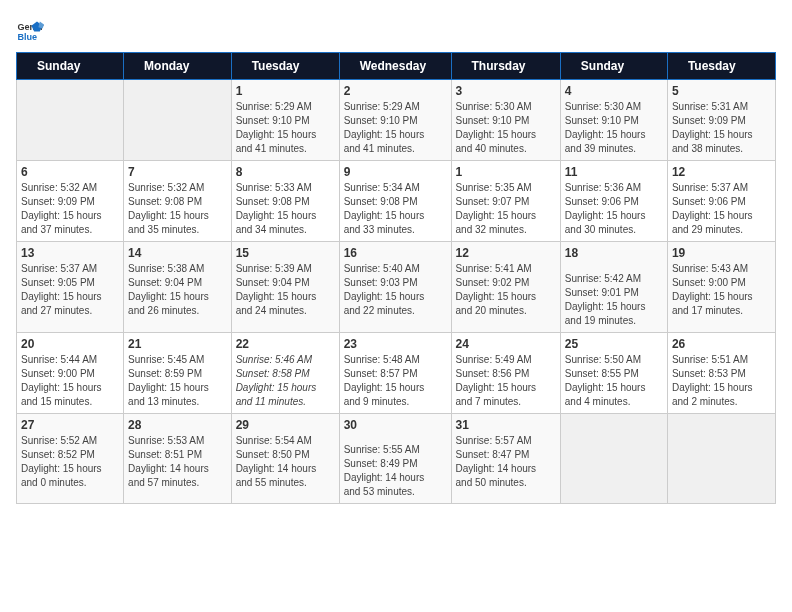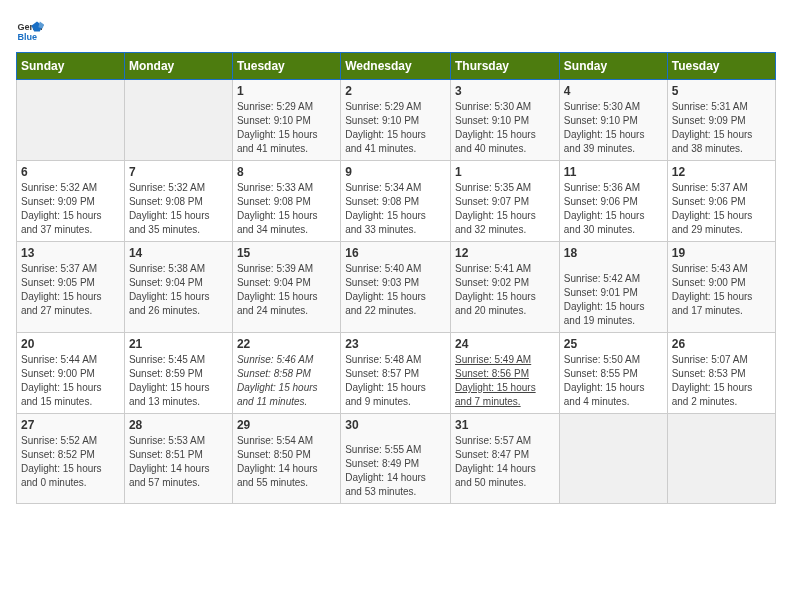--- a/index.html
+++ b/index.html
@@ -37,23 +37,23 @@
     .calendar-subtitle {
       font-size: 16px;
       color: #555;
     }
     table {
       width: 100%;
       border-collapse: collapse;
       font-size: 10.5px;
     }
     thead tr th {
-      background: #4d7c0f;
+      background: #0f172a;
       color: #fff;
-      padding: 6px 4px;
+      padding: 6px 20px;
       text-align: left;
       font-size: 12px;
       font-weight: bold;
       border: 1px solid #1a6fc4;
     }
     tbody tr td {
       border: 1px solid #ccc;
       vertical-align: top;
       padding: 4px;
       width: 113px;
@@ -278,35 +278,35 @@
         </td>
         <td>
           <span class="day-num">23</span>
           <div class="day-detail" style="white-space: pre-line;">Sunrise: 5:48 AM
 Sunset: 8:57 PM
 Daylight: 15 hours
 and 9 minutes.</div>
         </td>
         <td>
           <span class="day-num">24</span>
-          <div class="day-detail" style="white-space: pre-line; text-decoration: underline;">Sunrise: 5:49 AM
+          <div class="day-detail" style="white-space: pre-line;">Sunrise: 5:49 AM
 Sunset: 8:56 PM
 Daylight: 15 hours
 and 7 minutes.</div>
         </td>
         <td>
           <span class="day-num">25</span>
           <div class="day-detail" style="white-space: pre-line;">Sunrise: 5:50 AM
 Sunset: 8:55 PM
 Daylight: 15 hours
 and 4 minutes.</div>
         </td>
         <td>
           <span class="day-num">26</span>
-          <div class="day-detail" style="white-space: pre-line;">Sunrise: 5:07 AM
+          <div class="day-detail" style="white-space: pre-line;">Sunrise: 5:51 AM
 Sunset: 8:53 PM
 Daylight: 15 hours
 and 2 minutes.</div>
         </td>
       </tr>
       <tr>
         <td>
           <span class="day-num">27</span>
           <div class="day-detail" style="white-space: pre-line;">Sunrise: 5:52 AM
 Sunset: 8:52 PM

